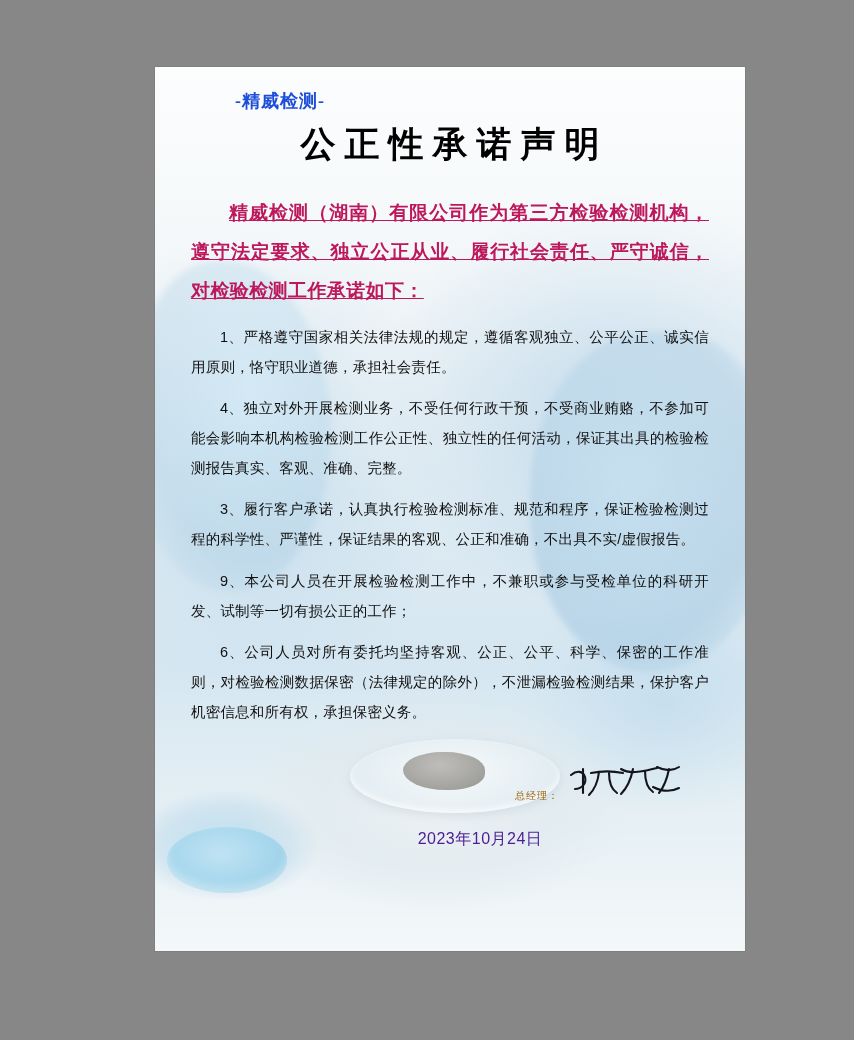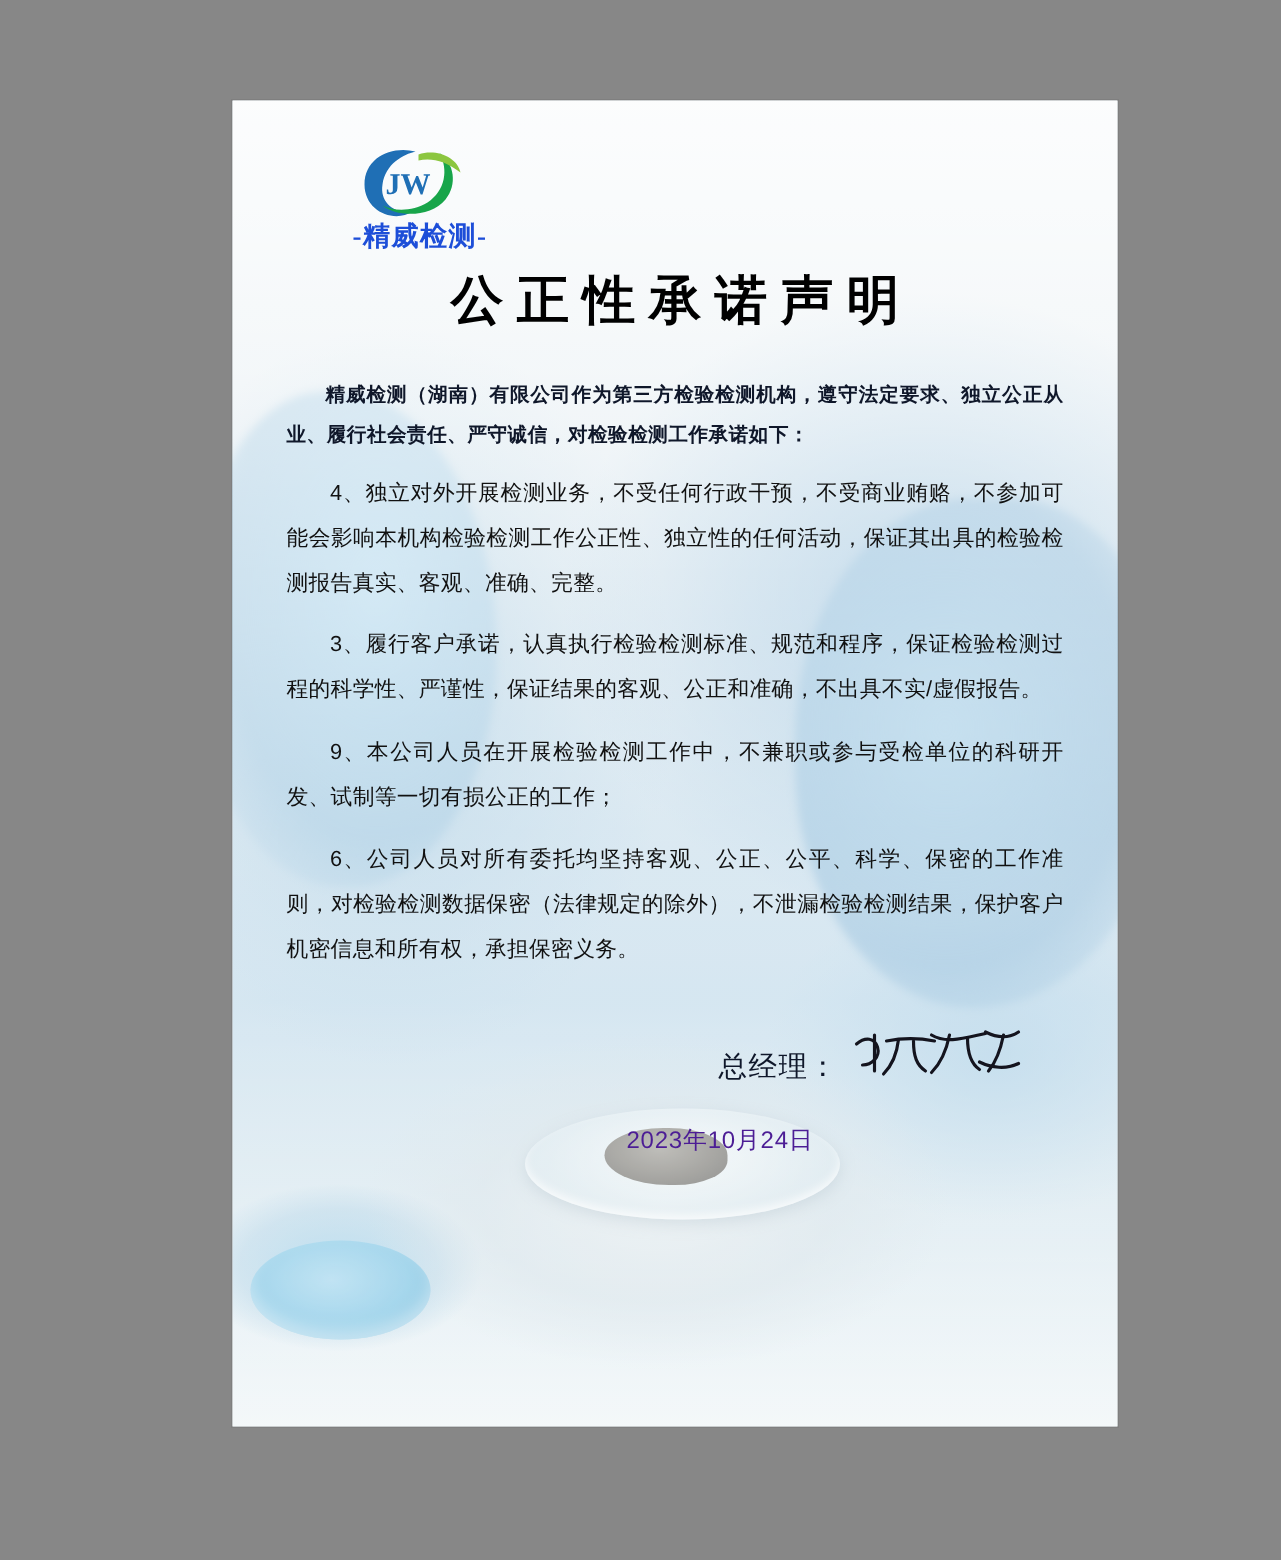--- a/index.html
+++ b/index.html
@@ -131,49 +131,50 @@
     font-family: "Liberation Serif", "DejaVu Serif", serif;
     font-weight: bold;
     font-size: 35px;
     letter-spacing: 9px;
     color: #000000;
     text-indent: 9px;
   }
 
   .lead {
     margin-top: 26px;
-    font-size: 13px;
+    font-size: 19px;
     font-weight: bold;
     line-height: 2.05;
-    color: #0f172a;
+    color: #be185d;
     text-indent: 2em;
     text-align: justify;
     letter-spacing: 0.4px;
+    text-decoration: underline;
   }
 
   .clause {
     margin-top: 12px;
     font-size: 14.5px;
     line-height: 2.05;
     color: #111;
     text-indent: 2em;
     text-align: justify;
     letter-spacing: 0.2px;
   }
 
   .sign-row {
     margin-top: 34px;
     display: flex;
     align-items: flex-end;
     justify-content: flex-end;
     padding-right: 24px;
   }
   .sign-label {
-    font-size: 19px;
-    color: #0f172a;
+    font-size: 10px;
+    color: #a16207;
     letter-spacing: 1px;
   }
   .signature {
     margin-left: 6px;
     width: 120px;
     height: 42px;
     position: relative;
   }
 
   .date-row {
@@ -195,35 +196,28 @@
     <div class="bg-glove-r"></div>
     <div class="bg-dish"></div>
     <div class="bg-sample"></div>
     <div class="bg-cap"></div>
   </div>
   <div class="bg-wash"></div>
 
   <div class="content">
 
     <div class="logo-block">
-      <div class="logo-mark">
-        <svg viewBox="0 0 74 56" width="74" height="56" aria-hidden="true">
-          <path d="M8 30 C8 12, 26 4, 42 8 C34 10, 22 16, 20 30 C18 42, 28 50, 40 48 C28 56, 8 48, 8 30 Z" fill="#1f6fb5"></path>
-          <path d="M20 44 C30 52, 52 52, 62 40 C70 30, 68 16, 58 9 C64 20, 62 34, 50 42 C40 48, 28 48, 20 44 Z" fill="#18a54a"></path>
-          <path d="M44 10 C56 6, 70 12, 72 22 C62 14, 52 12, 44 14 Z" fill="#8cc63f"></path>
-          <text x="37" y="36" font-family="Liberation Serif, serif" font-size="20" font-weight="bold" fill="#1f6fb5" text-anchor="middle">JW</text>
-        </svg>
-      </div>
       <div class="logo-name">-精威检测-</div>
     </div>
 
     <div class="doc-title">公正性承诺声明</div>
 
     <div class="lead">精威检测（湖南）有限公司作为第三方检验检测机构，遵守法定要求、独立公正从业、履行社会责任、严守诚信，对检验检测工作承诺如下：</div>
 
+    <div class="clause">1、严格遵守国家相关法律法规的规定，遵循客观独立、公平公正、诚实信用原则，恪守职业道德，承担社会责任。</div>
     <div class="clause">4、独立对外开展检测业务，不受任何行政干预，不受商业贿赂，不参加可能会影响本机构检验检测工作公正性、独立性的任何活动，保证其出具的检验检测报告真实、客观、准确、完整。</div>
     <div class="clause">3、履行客户承诺，认真执行检验检测标准、规范和程序，保证检验检测过程的科学性、严谨性，保证结果的客观、公正和准确，不出具不实/虚假报告。</div>
     <div class="clause">9、本公司人员在开展检验检测工作中，不兼职或参与受检单位的科研开发、试制等一切有损公正的工作；</div>
     <div class="clause">6、公司人员对所有委托均坚持客观、公正、公平、科学、保密的工作准则，对检验检测数据保密（法律规定的除外），不泄漏检验检测结果，保护客户机密信息和所有权，承担保密义务。</div>
 
     <div class="sign-row">
       <span class="sign-label">总经理：</span>
       <span class="signature" title="">
         <svg viewBox="0 0 120 42" width="120" height="42" aria-hidden="true">
           <g fill="none" stroke="#14141e" stroke-width="2.1" stroke-linecap="round" stroke-linejoin="round">

